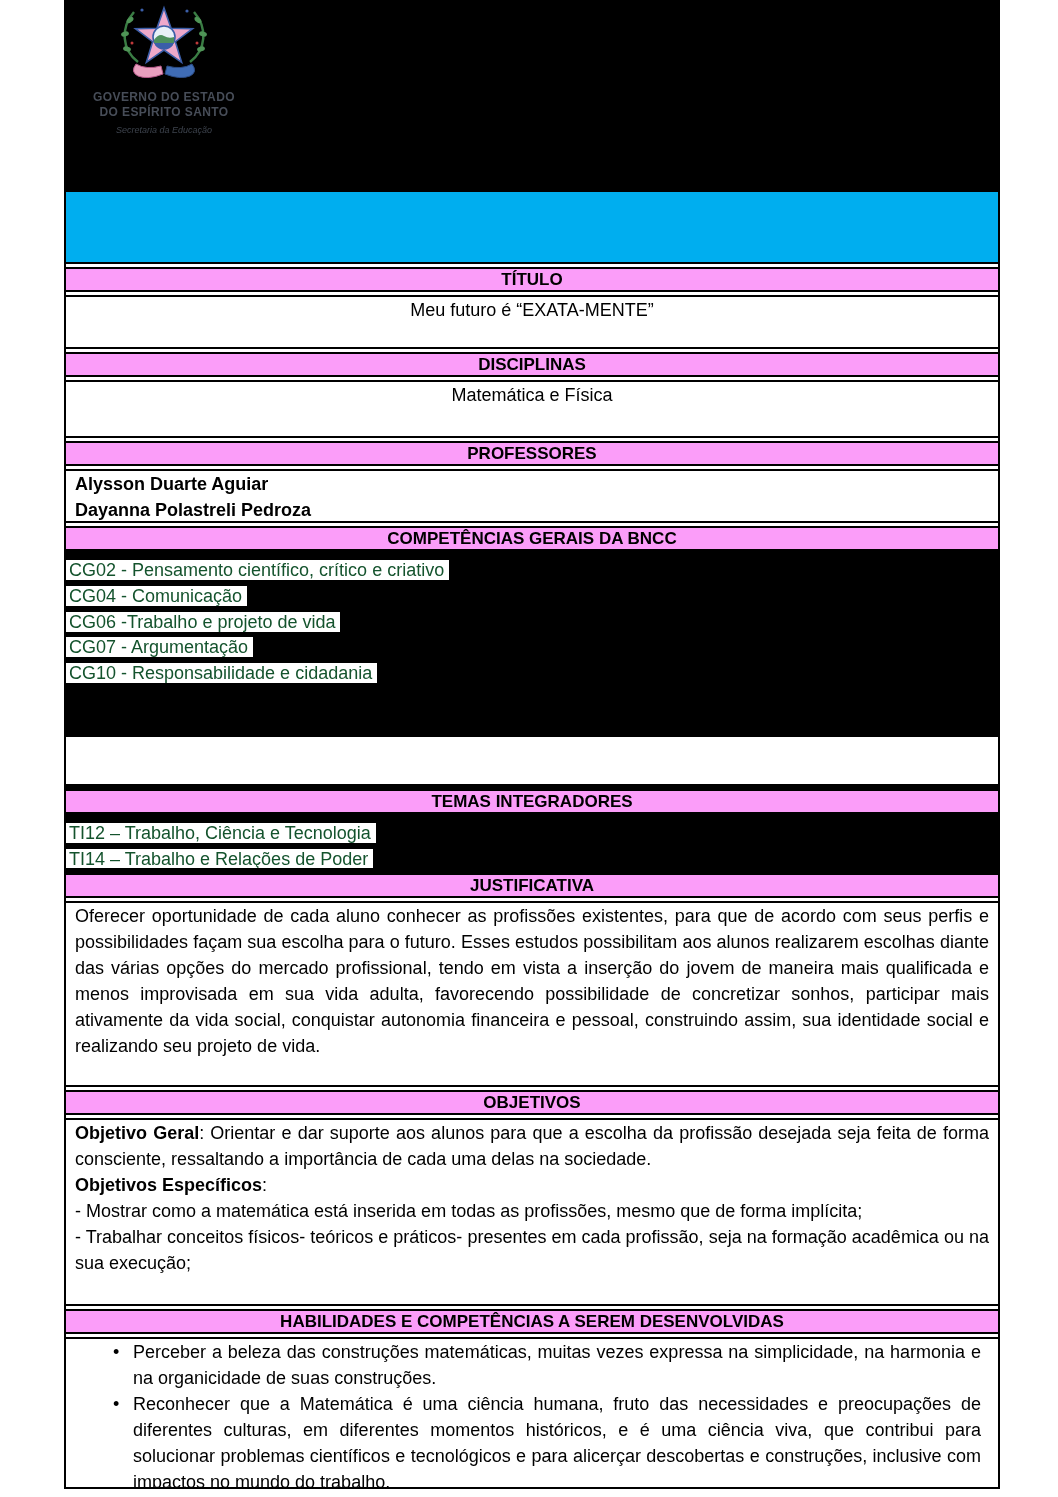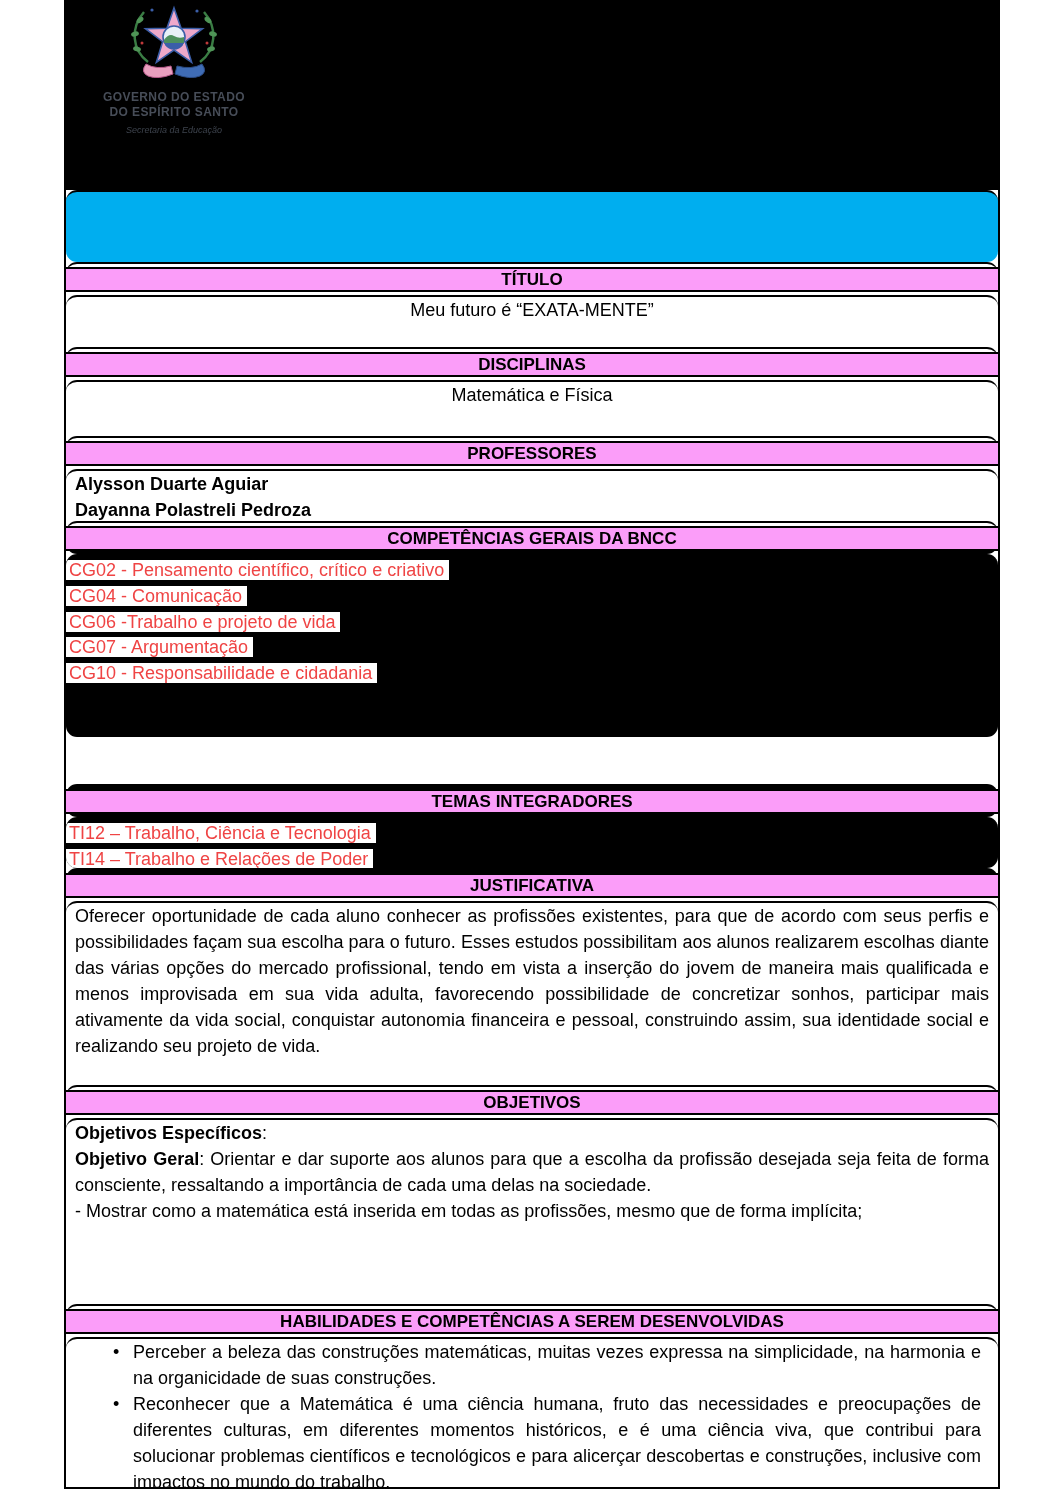--- a/index.html
+++ b/index.html
@@ -6,25 +6,25 @@
   .page {
     position:relative; width:1058px; height:1497px; background:#ffffff;
     font-family:"Liberation Sans", sans-serif; color:#000;
   }
   .doc {
     position:absolute; left:64px; top:0; width:936px;
     border:2px solid #000; border-top:none;
     box-sizing:border-box; background:#fff;
   }
   .doc > div { box-sizing:border-box; }
-  .doc > div + div { border-top:2px solid #000;border-radius:11px; }
+  .doc > div + div { border-top:2px solid #000; }
 
   
   .banner-black { height:190px; background:#000; position:relative; }
-  .logo { position:absolute; left:20px; top:4px; width:176px; text-align:center; }
+  .logo { position:absolute; left:10px; top:4px; width:176px; text-align:center; }
   .logo svg { display:block; margin:0 auto; }
   .logo-l1 { font-size:12px; font-weight:bold; letter-spacing:.4px; color:#474d58; line-height:15px; }
   .logo-l3 { font-size:9px; font-style:italic; color:#3d434d; margin-top:5px; }
 
   
   .banner-cyan { height:72px; background:#00AEEF; }
 
   
   .band-row { padding:3px 0; background:#fff; }
   .band-row.gap-wb { background:linear-gradient(#fff 50%, #000 50%); }
@@ -45,21 +45,21 @@
   .h-prof   { height:52px;font-weight:bold; }
   .h-just   { height:184px; }
   .h-obj    { height:186px; }
   .h-hab    { height:150px; }
 
   
   .blackcell { background:#000; padding:2px 0; overflow:hidden; }
   .bc-comp { height:183px; }
   .bc-temas { height:51px; }
   .hl-line { height:25.8px; line-height:25.8px; white-space:nowrap; }
-  .hl-line span { background:#fff; color:#ef4444; font-size:18px; padding:0 5px 0 3px; }
+  .hl-line span { background:#fff; color:#14532d; font-size:18px; padding:0 5px 0 3px; }
 
   .bold { font-weight:bold; }
 
   
   .b-item { display:flex; }
   .b-dot { width:20px; margin-left:38px; flex:none; font-size:18px; }
   .b-text { flex:1; text-align:justify; margin-right:8px; }
 </style>
 </head>
 <body>
@@ -146,23 +146,24 @@
       <div class="band">JUSTIFICATIVA</div>
     </div>
     <div class="cell just h-just">
       <p>Oferecer oportunidade de cada aluno conhecer as profissões existentes, para que de acordo com seus perfis e possibilidades façam sua escolha para o futuro. Esses estudos possibilitam aos alunos realizarem escolhas diante das várias opções do mercado profissional, tendo em vista a inserção do jovem de maneira mais qualificada e menos improvisada em sua vida adulta, favorecendo possibilidade de concretizar sonhos, participar mais ativamente da vida social, conquistar autonomia financeira e pessoal, construindo assim, sua identidade social e realizando seu projeto de vida.</p>
     </div>
 
     <div class="band-row">
       <div class="band">OBJETIVOS</div>
     </div>
     <div class="cell just h-obj">
+      <p><span class="bold">Objetivo Geral</span><span>: Orientar e dar suporte aos alunos para que a escolha da profissão desejada seja feita de forma consciente, ressaltando a importância de cada uma delas na sociedade.</span></p>
       <p><span class="bold">Objetivos Específicos</span><span>:</span></p>
-      <p><span class="bold">Objetivo Geral</span><span>: Orientar e dar suporte aos alunos para que a escolha da profissão desejada seja feita de forma consciente, ressaltando a importância de cada uma delas na sociedade.</span></p>
       <p>- Mostrar como a matemática está inserida em todas as profissões, mesmo que de forma implícita;</p>
+      <p>- Trabalhar conceitos físicos- teóricos e práticos- presentes em cada profissão, seja na formação acadêmica ou na sua execução;</p>
     </div>
 
     <div class="band-row">
       <div class="band">HABILIDADES E COMPETÊNCIAS A SEREM DESENVOLVIDAS</div>
     </div>
     <div class="cell h-hab">
       <div class="b-item">
         <span class="b-dot">•</span>
         <div class="b-text">Perceber a beleza das construções matemáticas, muitas vezes expressa na simplicidade, na harmonia e na organicidade de suas construções.</div>
       </div>

